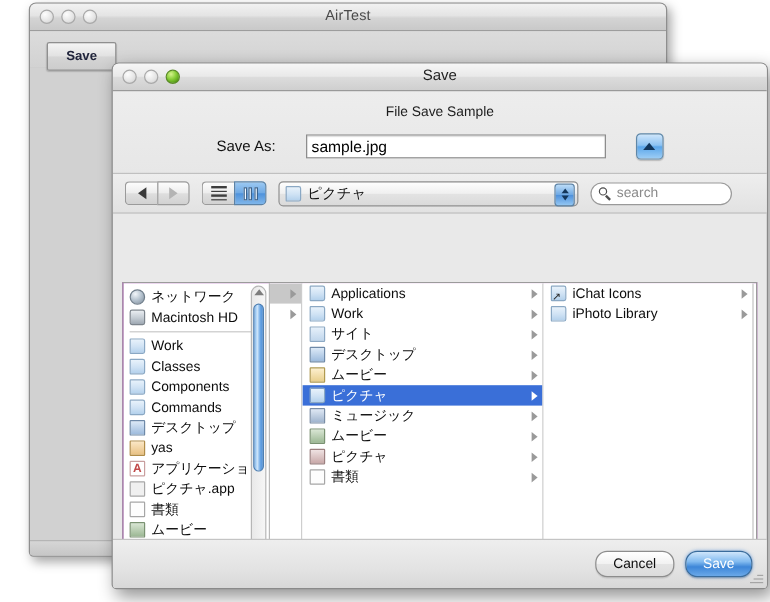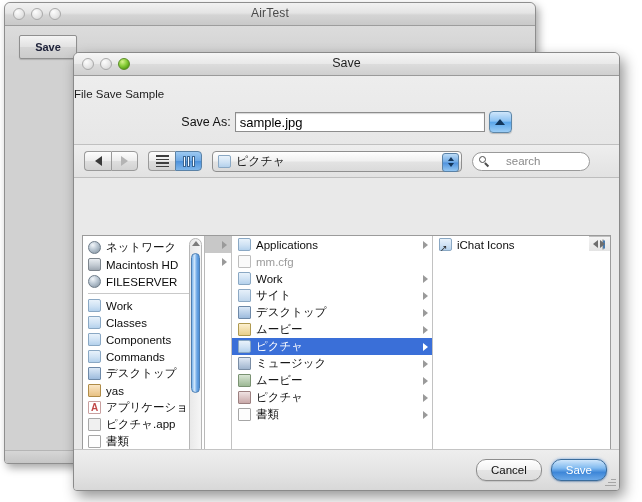--- a/index.html
+++ b/index.html
@@ -2,21 +2,21 @@
 <html><head>
 <meta charset="utf-8">
 <style>
   html, body {
     margin: 0; padding: 0;
     width: 642px; height: 502px;
     background: #ffffff;
     font-family: "Liberation Sans", "DejaVu Sans", sans-serif;
     overflow: hidden;
   }
-  #root { position: relative; width: 510px; height: 502px; background:#fff; }
+  #root { position: relative; width: 510px; height: 502px; background:#fff;margin-left:20px; }
 
   
   .bg-window {
     position: absolute; left: 4px; top: 2px; width: 530px; height: 460px;
     background: #d8d8d8;
     border: 1px solid #8e8e8e;
     border-radius: 6px 6px 4px 4px;
     box-shadow: 3px 4px 9px rgba(0,0,0,0.35);
     overflow: hidden;
   }
@@ -81,22 +81,22 @@
     border: 1px solid #5b8c28;
     box-sizing: border-box;
   }
 
   .dlg-head {
     background: linear-gradient(to bottom,#ededed 0%, #e7e7e7 100%);
     padding-top: 12px;
     border-bottom: 1px solid #c0c0c0;
     padding-bottom: 11px;
   }
-  .prompt { text-align: left; font-size: 11.5px; color: #1d1d1d; margin-bottom: 11px; }
-  .saveas-row { display: flex; align-items: center; justify-content: center; gap: 4px; }
+  .prompt { text-align: center; font-size: 11.5px; color: #1d1d1d; margin-bottom: 11px; }
+  .saveas-row { display: flex; align-items: center; justify-content: center; gap: 25px; }
   .saveas-label { font-size: 12.5px; color: #111; }
   .filename-field {
     width: 250px; height: 20px; background: #ffffff;
     border: 1px solid #8d8d8d;
     box-shadow: inset 0 1px 1px rgba(0,0,0,0.17);
     font-size: 13px; color: #000; padding: 0 4px;
     display: flex; align-items: center; box-sizing: border-box;
   }
   .disclosure-btn {
     width: 21px; height: 20px; border-radius: 4px;
@@ -152,21 +152,21 @@
     border:1px solid #5b82a6; display:flex; flex-direction:column;
     align-items:center; justify-content:center; gap:2px;
   }
   .popup-arrows .u {width:0;height:0;border-left:3.5px solid transparent;border-right:3.5px solid transparent;border-bottom:4px solid #13365b;}
   .popup-arrows .d {width:0;height:0;border-left:3.5px solid transparent;border-right:3.5px solid transparent;border-top:4px solid #13365b;}
   .popup-label { font-size: 12px; color:#111; }
 
   .search-field {
     flex: 0 0 118px; height: 19px; border-radius: 10px;
     background: #fff; border: 1px solid #9a9a9a;
-    display:flex; align-items:center; gap:16px; padding-left:6px;
+    display:flex; align-items:center; gap:4px; padding-left:6px;
     box-sizing: border-box;
   }
   .mag { position:relative; width:11px; height:11px; }
   .mag .ring { position:absolute; left:0; top:0; width:7px; height:7px; border:1.6px solid #4e4e4e; border-radius:50%; box-sizing:border-box;}
   .mag .handle { position:absolute; left:6px; top:6px; width:4.5px; height:1.7px; background:#4e4e4e; transform:rotate(45deg); transform-origin:left center;}
   .search-ph { font-size:11.5px; color:#8a8a8a; }
 
   
   .browser {
     position:absolute; left:8px; top:182px; width:529px; height:245px;
@@ -223,21 +223,21 @@
   }
   .vs-arrow-up { margin-top:2px; width:0;height:0;border-left:4px solid transparent;border-right:4px solid transparent;border-bottom:5px solid #7d7d7d;}
   .vs-arrow-dn { position:absolute; bottom:3px; width:0;height:0;border-left:4px solid transparent;border-right:4px solid transparent;border-top:5px solid #7d7d7d;}
   .vs-thumb {
     position:absolute; left:1px; right:1px; top:14px; height:140px; border-radius:6px;
     background: linear-gradient(to right, #7cb4ea 0%, #cfe6fb 35%, #6aa6e5 70%, #4f8fd6 100%);
     border:1px solid #4d7fb3; box-sizing:border-box;
   }
 
   
-  .cols { flex:1; display:flex; flex-direction:row; background:#fff; overflow:hidden; }
+  .cols { flex:1; display:flex; flex-direction:column; background:#fff; overflow:hidden; }
   .cols-row { flex:1; display:flex; overflow:hidden; }
   .col { border-right:1px solid #c2c2c2; position:relative; overflow:hidden; background:#fff; }
   .col.narrow { width: 26px; flex:0 0 26px; }
   .col.mid { width: 200px; flex:0 0 200px; }
   .col.right { width: 174px; flex:0 0 174px; }
   .row {
     height:17px; display:flex; align-items:center; gap:5px; padding:0 4px 0 6px;
     font-size:11.5px; color:#0d0d0d; white-space:nowrap;
   }
   .row .tri { margin-left:auto; width:0;height:0;
@@ -378,24 +378,20 @@
 
       <div class="sidebar">
         <div class="sb-item">
           <div class="ic ic-globe"></div>
           <div class="sb-label">ネットワーク</div>
         </div>
         <div class="sb-item">
           <div class="ic ic-hd"></div>
           <div class="sb-label">Macintosh HD</div>
         </div>
-        <div class="sb-item">
-          <div class="ic ic-globe"></div>
-          <div class="sb-label">FILESERVER</div>
-        </div>
 
         <div class="sb-sep"></div>
 
         <div class="sb-item">
           <div class="ic ic-folder"></div>
           <div class="sb-label">Work</div>
         </div>
         <div class="sb-item">
           <div class="ic ic-folder"></div>
           <div class="sb-label">Classes</div>
@@ -451,24 +447,20 @@
               <div class="tri"></div>
             </div>
           </div>
 
           <div class="col mid">
             <div class="row">
               <div class="ic ic-folder"></div>
               <div>Applications</div>
               <div class="tri"></div>
             </div>
-            <div class="row dim">
-              <div class="ic ic-cfg"></div>
-              <div>mm.cfg</div>
-            </div>
             <div class="row">
               <div class="ic ic-folder"></div>
               <div>Work</div>
               <div class="tri"></div>
             </div>
             <div class="row">
               <div class="ic ic-site"></div>
               <div>サイト</div>
               <div class="tri"></div>
             </div>
@@ -507,20 +499,25 @@
               <div>書類</div>
               <div class="tri"></div>
             </div>
             <div class="col-grip">||</div>
           </div>
 
           <div class="col right">
             <div class="row">
               <div class="ic ic-alias"></div>
               <div>iChat Icons</div>
+              <div class="tri"></div>
+            </div>
+            <div class="row">
+              <div class="ic ic-folder"></div>
+              <div>iPhoto Library</div>
               <div class="tri"></div>
             </div>
             <div class="col-grip">||</div>
           </div>
 
         </div>
 
         <div class="hscroll">
           <div class="hs-arrow-l"></div>
           <div class="hs-track">

